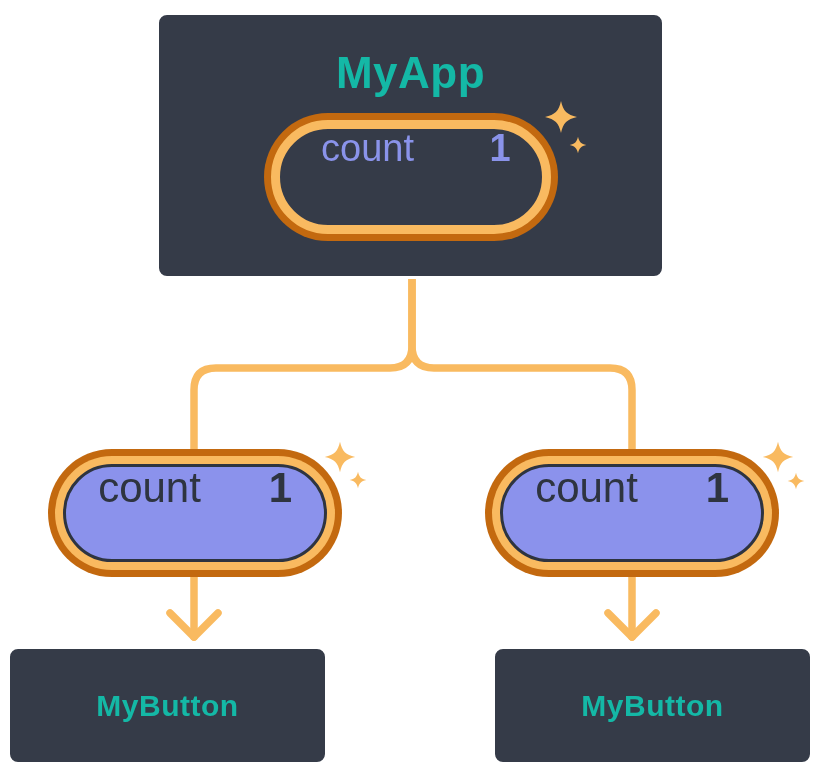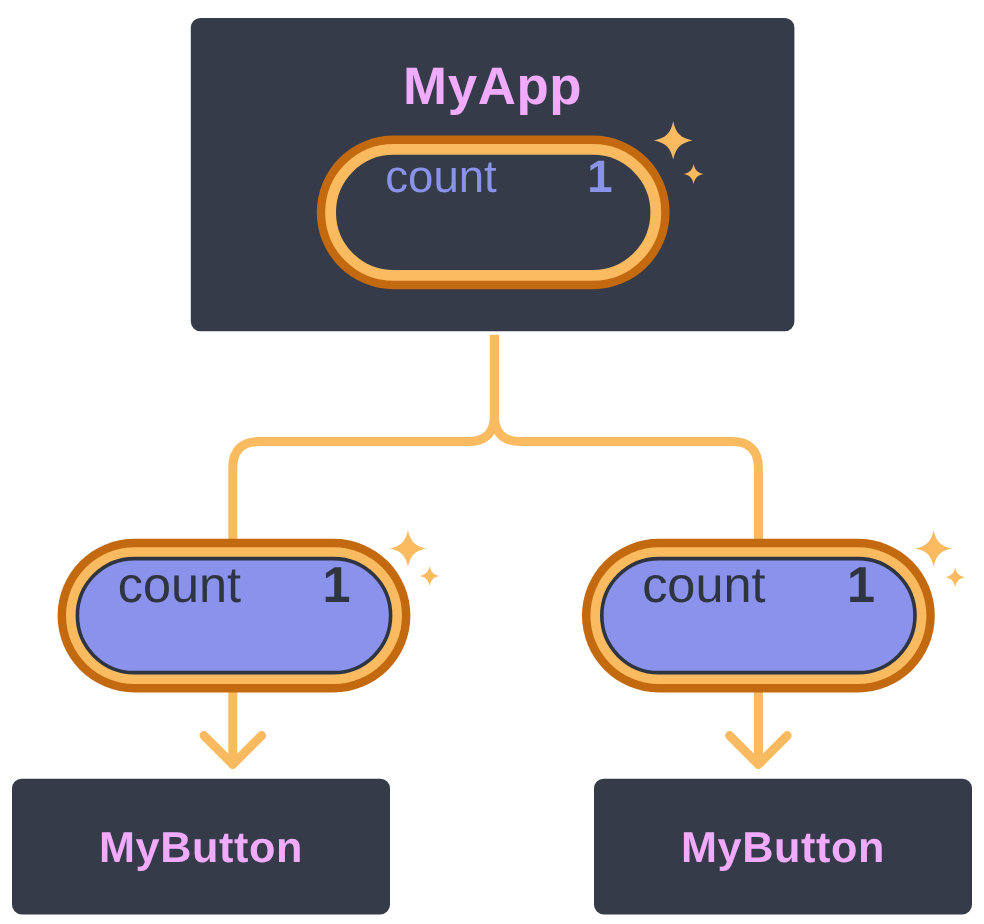--- a/index.html
+++ b/index.html
@@ -14,25 +14,25 @@
 
   .component-box {
     position:absolute; box-sizing:border-box; z-index:2;
     background:#353B48; border:3px solid #FFFFFF; border-radius:11px;
   }
   .box-myapp  { left:156px; top:12px;  width:509px; height:267px; }
   .box-btn-l  { left:7px;   top:646px; width:321px; height:119px; display:flex; align-items:center; justify-content:center; }
   .box-btn-r  { left:492px; top:646px; width:321px; height:119px; display:flex; align-items:center; justify-content:center; }
 
   .box-title {
-    color:#f0abfc; font-weight:600; line-height:1; text-align:center;
+    color:#14b8a6; font-weight:600; line-height:1; text-align:center;
     letter-spacing:0.5px;
   }
   .title-myapp { position:absolute; left:0; right:0; top:36px; font-size:44px; }
-  .title-btn   { font-size:36px; }
+  .title-btn   { font-size:30px; }
 
   
   .pill { position:absolute; box-sizing:border-box; z-index:2; display:flex; align-items:flex-start; }
   .pill-dark {
     left:271px; top:120px; width:280px; height:114px;
     background:#353B48; border:9px solid #F9BA60; border-radius:70px;
     box-shadow:0 0 0 7px #C3690F;
   }
   .pill-dark .cell-label { color:#8A93EA; font-size:38px; font-weight:400; }
   .pill-dark .cell-value { width:84px; color:#8A93EA; font-size:38px; font-weight:700; }

